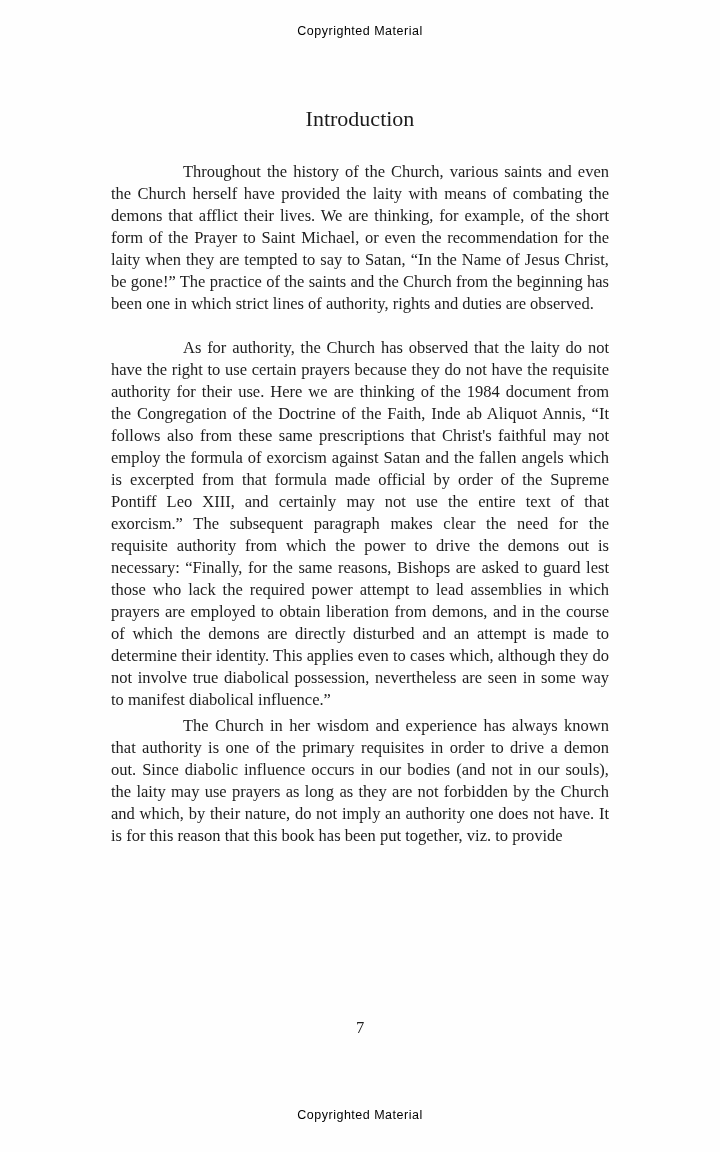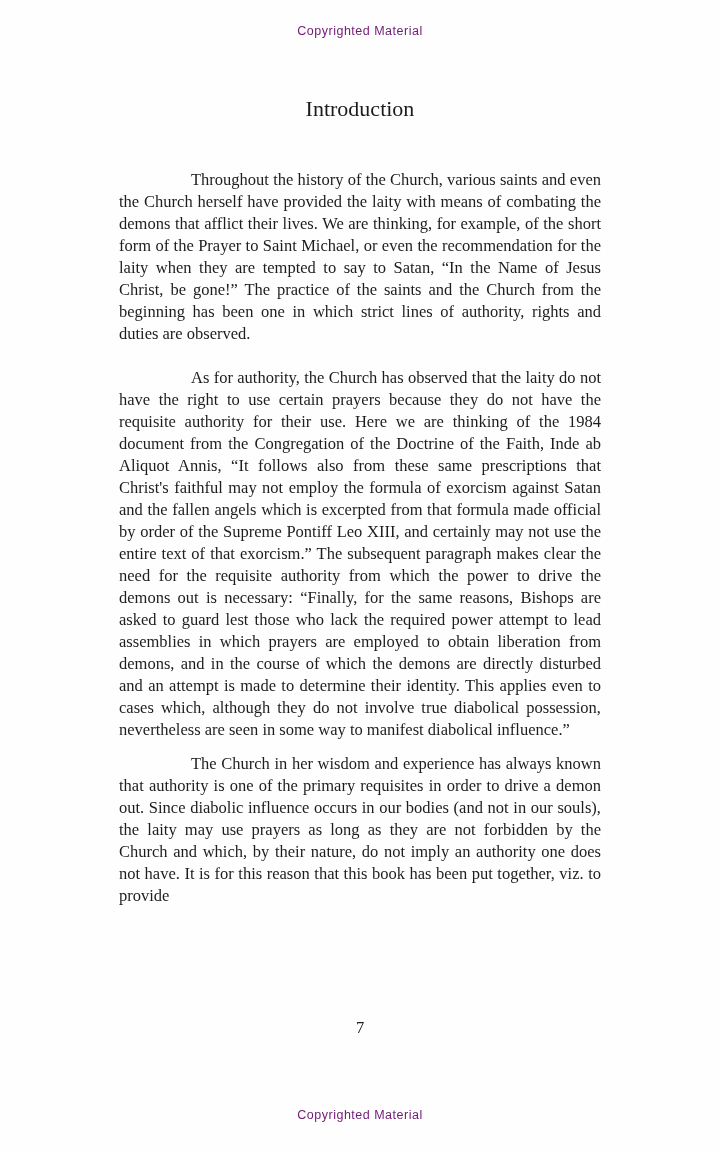--- a/index.html
+++ b/index.html
@@ -17,47 +17,47 @@
     overflow: hidden;
   }
   .copyright {
     position: absolute;
     left: 0;
     width: 100%;
     text-align: center;
     font-family: "Liberation Sans", sans-serif;
     font-size: 12.5px;
     letter-spacing: 0.5px;
-    color: #701a75;
+    color: #000000;
   }
   .copyright.top { top: 24px; }
   .copyright.bottom { top: 1108px; }
   .chapter-title {
     position: absolute;
-    top: 96px;
+    top: 106px;
     left: 0;
     width: 100%;
     text-align: center;
     font-size: 22px;
     font-weight: normal;
     color: #1b1b1b;
     margin: 0;
   }
   .body-text {
     position: absolute;
     top: 157px;
     left: 107px;
     width: 506px;
     font-size: 16.5px;
     line-height: 22px;
     text-align: justify;
     color: #1d1d1d;
   }
   .body-text p {
-    margin: 12px;
+    margin: 4px;
     text-indent: 72px;
   }
   .body-text p.gap-before {
     margin-top: 22px;
   }
   .page-number {
     position: absolute;
     top: 1018px;
     left: 0;
     width: 100%;

